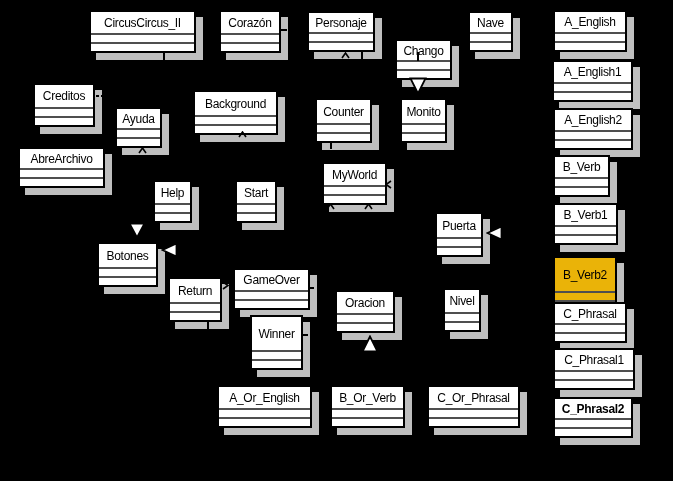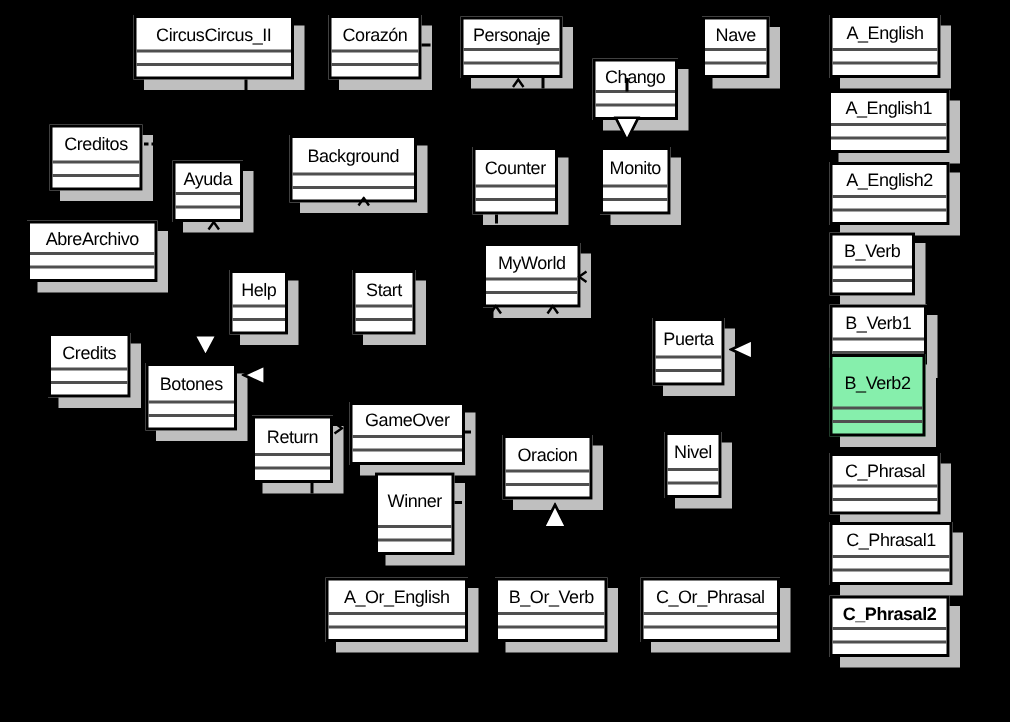--- a/index.html
+++ b/index.html
@@ -134,31 +134,26 @@
     <div class="cls" style="left: 553px; top: 203px; width: 65px; height: 42px; background: rgb(255, 255, 255); border-color: rgb(0, 0, 0); box-shadow: rgb(191, 191, 191) 7px 7px 0px 0px;">
       <div class="title">B_Verb1</div>
       <div class="comp" style="border-top-color: rgb(79, 79, 79);"></div>
       <div class="comp" style="border-top-color: rgb(79, 79, 79);"></div>
     </div>
     <div class="cls" style="left: 435px; top: 212px; width: 48px; height: 45px; background: rgb(255, 255, 255); border-color: rgb(0, 0, 0); box-shadow: rgb(191, 191, 191) 7px 7px 0px 0px;">
       <div class="title">Puerta</div>
       <div class="comp" style="border-top-color: rgb(79, 79, 79);"></div>
       <div class="comp" style="border-top-color: rgb(79, 79, 79);"></div>
     </div>
-    <div class="cls" style="left: 32px; top: 222px; width: 55px; height: 43px; background: rgb(255, 255, 255); border-color: rgb(0, 0, 0); box-shadow: rgb(191, 191, 191) 7px 7px 0px 0px;">
-      <div class="title">Credits</div>
-      <div class="comp" style="border-top-color: rgb(79, 79, 79);"></div>
-      <div class="comp" style="border-top-color: rgb(79, 79, 79);"></div>
-    </div>
     <div class="cls" style="left: 97px; top: 242px; width: 61px; height: 45px; background: rgb(255, 255, 255); border-color: rgb(0, 0, 0); box-shadow: rgb(191, 191, 191) 7px 7px 0px 0px;">
       <div class="title">Botones</div>
       <div class="comp" style="border-top-color: rgb(79, 79, 79);"></div>
       <div class="comp" style="border-top-color: rgb(79, 79, 79);"></div>
     </div>
-    <div class="cls" style="left: 553px; top: 236px; width: 64px; height: 55px; background: #86efac; border-color: rgb(0, 0, 0); box-shadow: rgb(191, 191, 191) 7px 7px 0px 0px;">
+    <div class="cls" style="left: 553px; top: 256px; width: 64px; height: 55px; background: #eab308; border-color: rgb(0, 0, 0); box-shadow: rgb(191, 191, 191) 7px 7px 0px 0px;">
       <div class="title">B_Verb2</div>
       <div class="comp" style="border-top-color: rgb(79, 79, 79);"></div>
       <div class="comp" style="border-top-color: rgb(79, 79, 79);"></div>
     </div>
     <div class="cls" style="left: 233px; top: 268px; width: 77px; height: 42px; background: rgb(255, 255, 255); border-color: rgb(0, 0, 0); box-shadow: rgb(191, 191, 191) 7px 7px 0px 0px;">
       <div class="title">GameOver</div>
       <div class="comp" style="border-top-color: rgb(79, 79, 79);"></div>
       <div class="comp" style="border-top-color: rgb(79, 79, 79);"></div>
     </div>
     <div class="cls" style="left: 168px; top: 277px; width: 54px; height: 45px; background: rgb(255, 255, 255); border-color: rgb(0, 0, 0); box-shadow: rgb(191, 191, 191) 7px 7px 0px 0px;">

